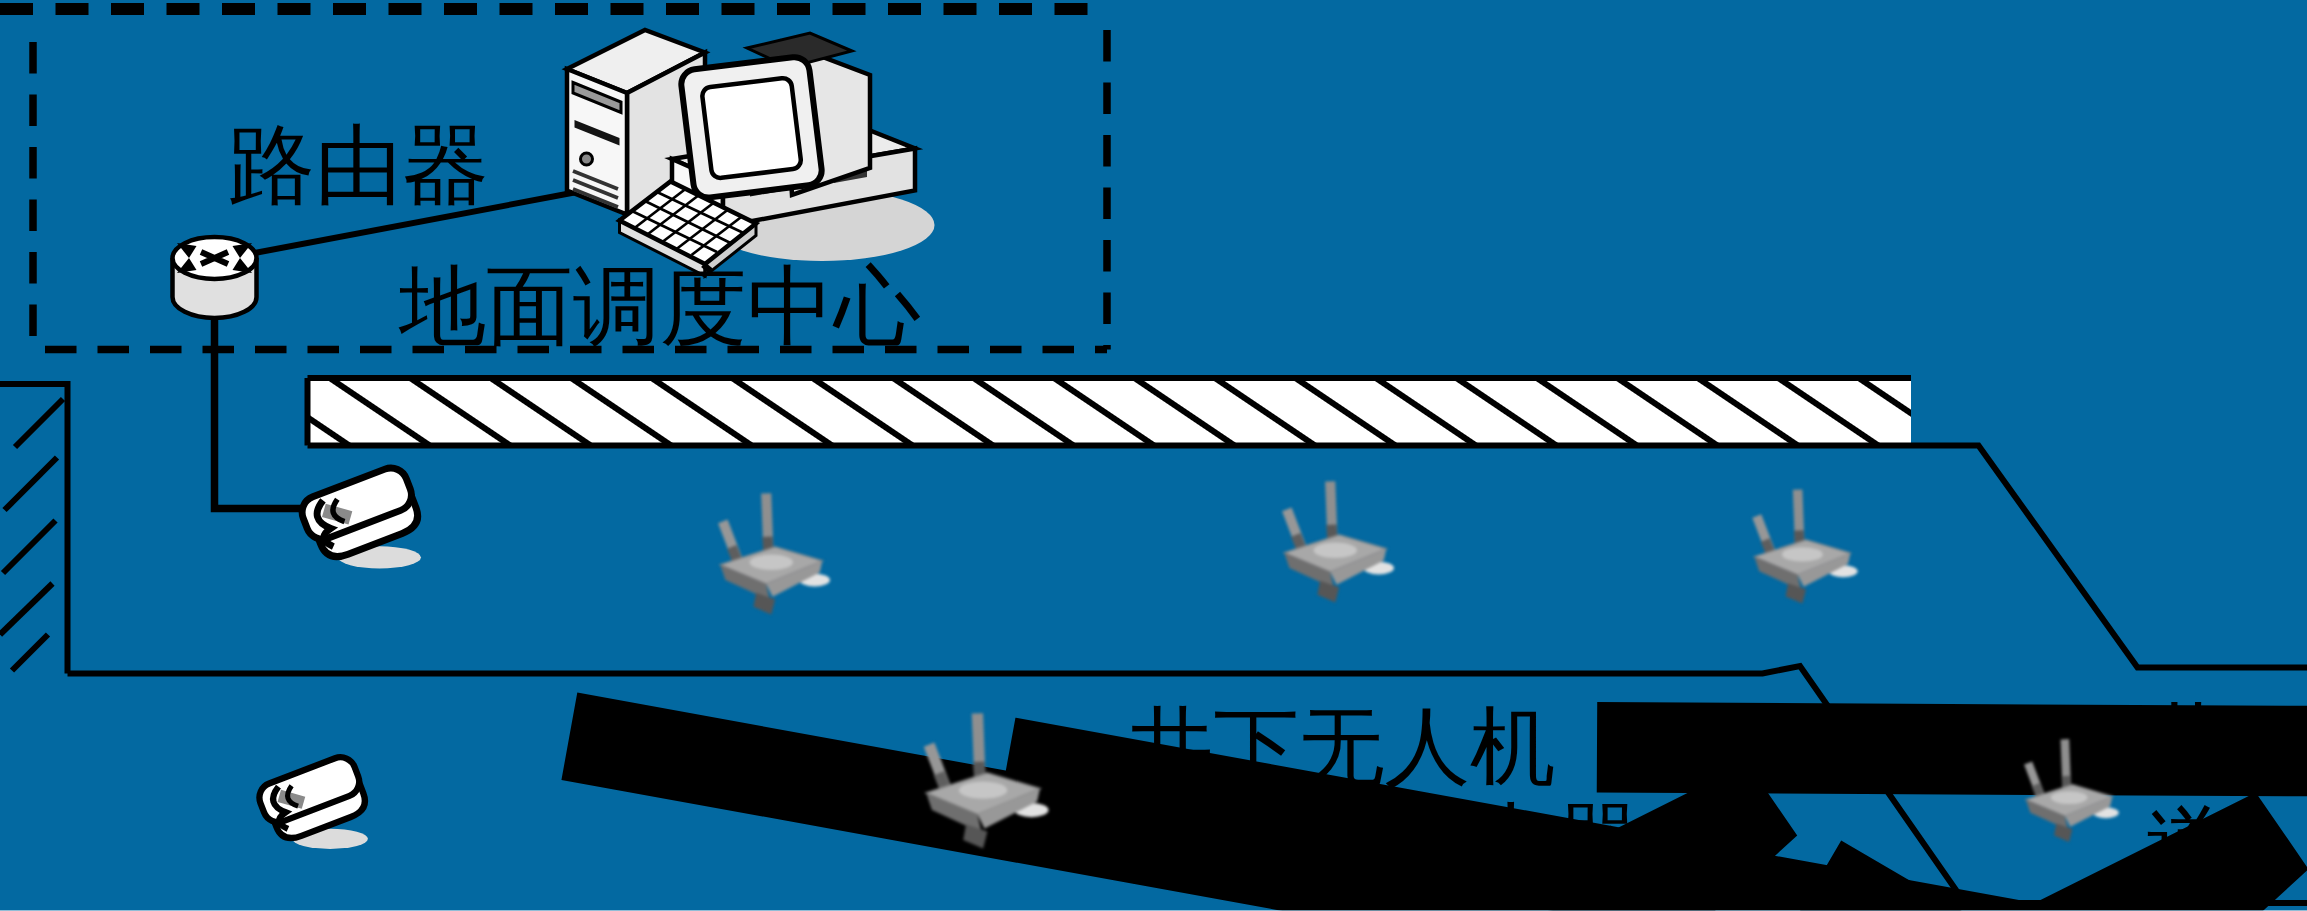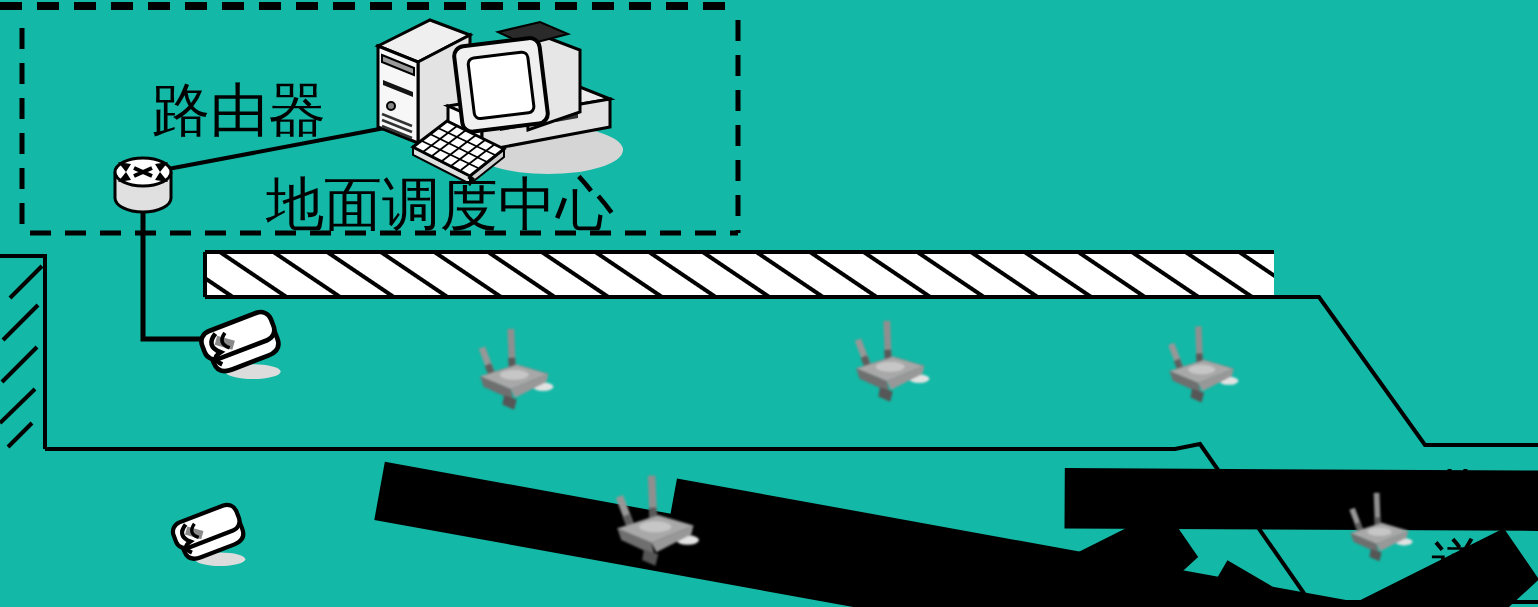--- a/index.html
+++ b/index.html
@@ -1,19 +1,19 @@
 <!DOCTYPE html>
 <html><head>
 <meta charset="utf-8">
 <style>
   html,body{margin:0;padding:0;background:#ffffff;}
   #canvas{
     position:relative;
     width:1538px;height:607px;
-    background:#14b8a6;
+    background:#0369a1;
     overflow:hidden;
     font-family:"Liberation Serif","DejaVu Serif",serif;
   }
   #scene{position:absolute;left:0;top:0;}
   .label{
     position:absolute;
     color:#000;
     font-family:"Liberation Serif","DejaVu Serif",serif;
     white-space:nowrap;
     line-height:1;
@@ -195,15 +195,19 @@
     <svg width="95" height="109" viewBox="0 0 100 115">
         <use href="#wrouter"></use>
       </svg>
   </div>
 
   <div class="label lbl-router">路由器</div>
 
   <div class="label lbl-dispatch">地面调度中心</div>
 
 
+  <div class="label lbl-dronerouter">
+    <div>井下无人机</div>
+    <div>搭载的路由器</div>
+  </div>
 
   <div class="label lbl-tunnel">巷道</div>
 </div>
 
 </body></html>

